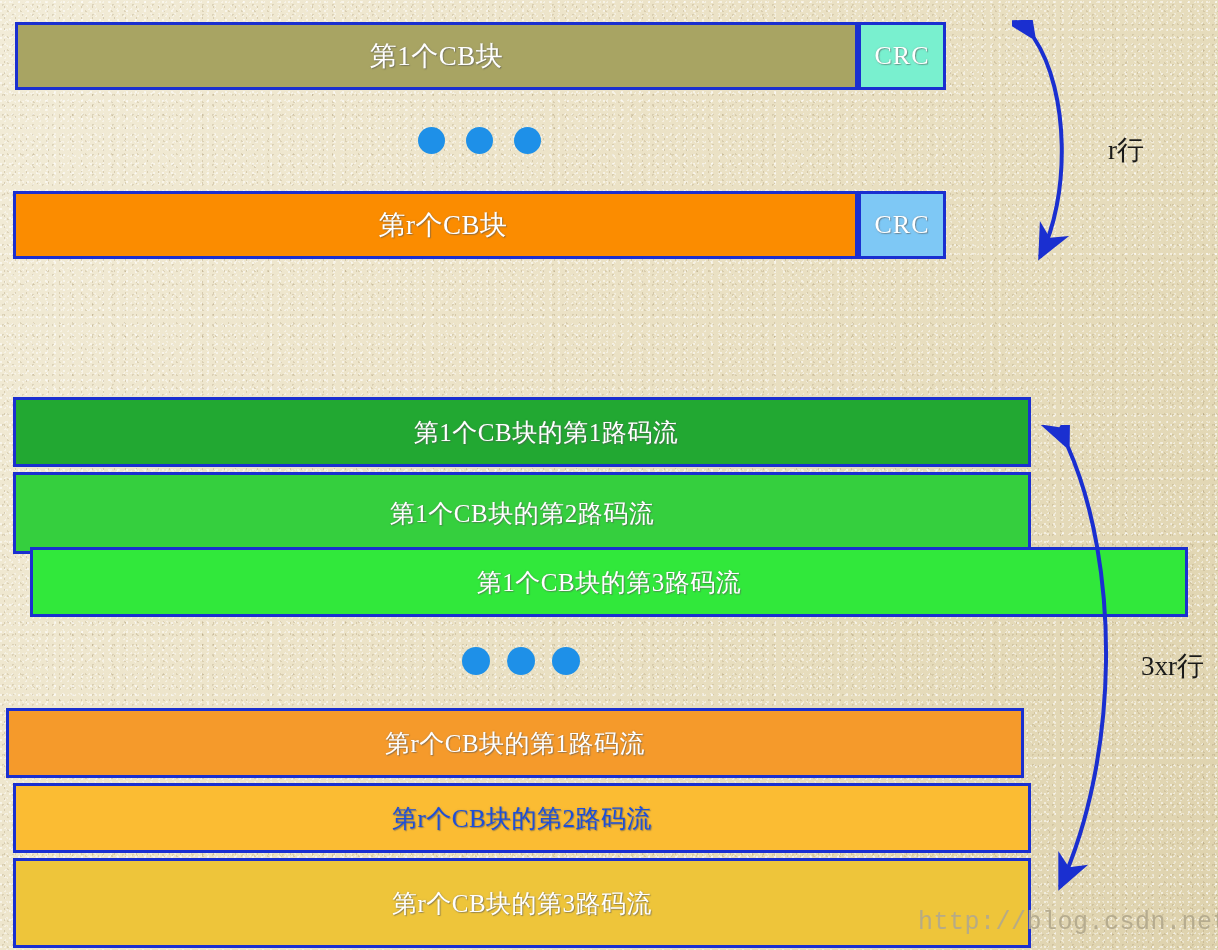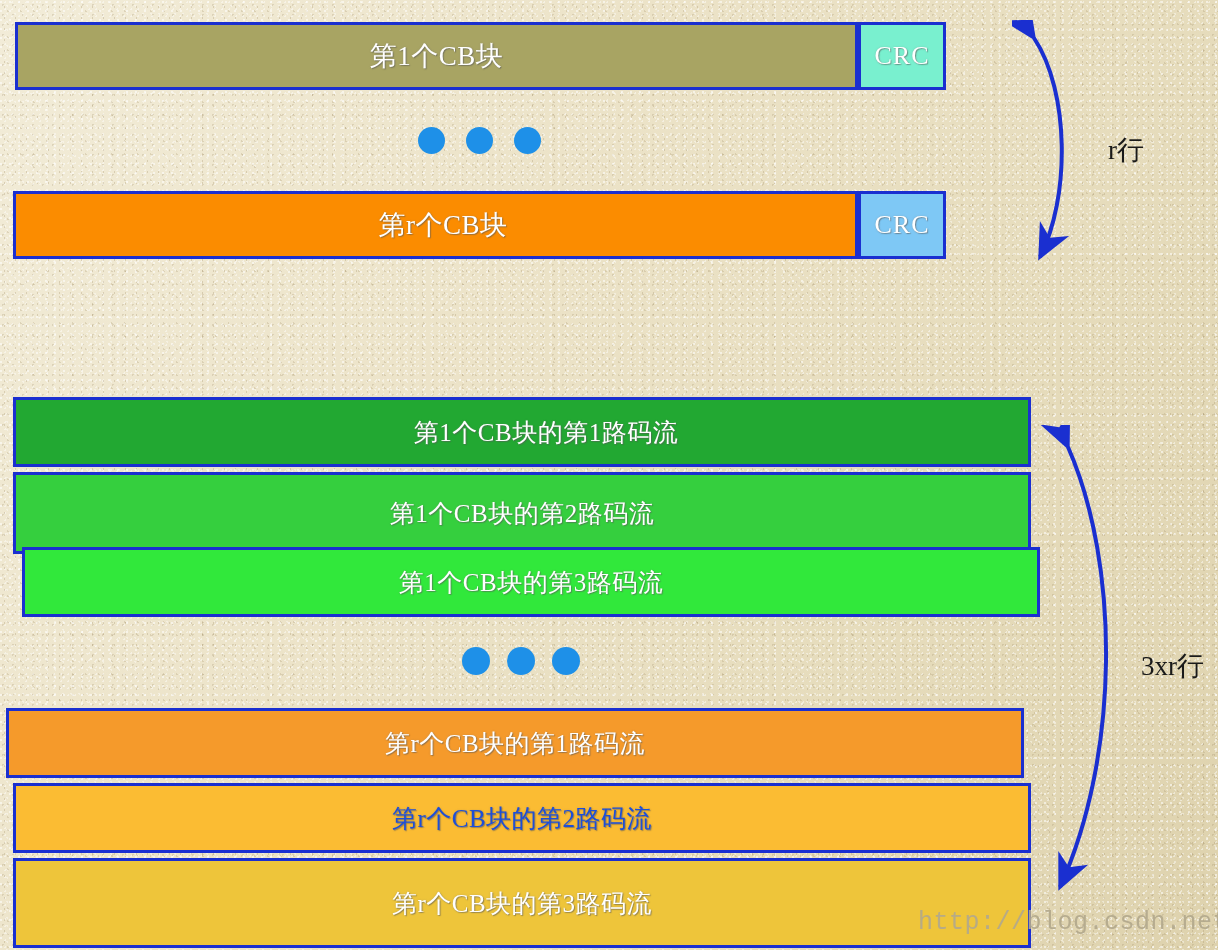--- a/index.html
+++ b/index.html
@@ -125,21 +125,21 @@
   <div class="side-label" style="left: 1108px; top: 132px; color: rgb(26, 26, 26);">r行</div>
 
   <div class="bar" style="left: 13px; top: 397px; width: 1018px; height: 70px; background-color: rgb(34, 168, 50); border-color: rgb(26, 47, 208);">
     <span class="bar-label lbl-flow" style="color: rgb(255, 255, 255); margin-left: 48px;">第1个CB块的第1路码流</span>
   </div>
 
   <div class="bar" style="left: 13px; top: 472px; width: 1018px; height: 82px; background-color: rgb(53, 207, 62); border-color: rgb(26, 47, 208); text-align: center;">
     <span class="bar-label lbl-flow" style="color: rgb(255, 255, 255);">第1个CB块的第2路码流</span>
   </div>
 
-  <div class="bar" style="left: 22px; top: 547px; width: 1018px; height: 70px; background-color: rgb(49, 232, 59); border-color: rgb(26, 47, 208);">
+  <div class="bar" style="left: 30px; top: 547px; width: 1158px; height: 70px; background-color: rgb(49, 232, 59); border-color: rgb(26, 47, 208);">
     <span class="bar-label lbl-flow" style="color: rgb(255, 255, 255);">第1个CB块的第3路码流</span>
   </div>
 
   <div class="dots" style="left:462px; top:647px; gap:17px;">
     <span class="dot" style="width: 28px; height: 28px; background: rgb(30, 144, 232);"></span>
     <span class="dot" style="width: 28px; height: 28px; background: rgb(30, 144, 232);"></span>
     <span class="dot" style="width: 28px; height: 28px; background: rgb(30, 144, 232);"></span>
   </div>
 
   <div class="bar" style="left: 6px; top: 708px; width: 1018px; height: 70px; background-color: rgb(245, 154, 43); border-color: rgb(26, 47, 208);">

